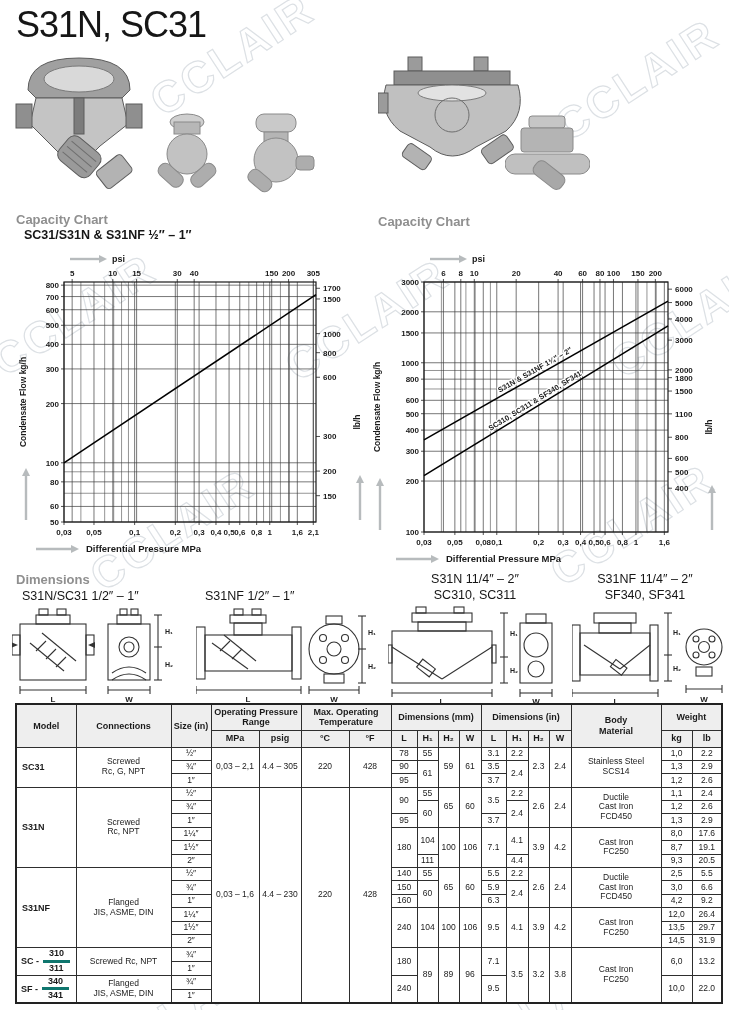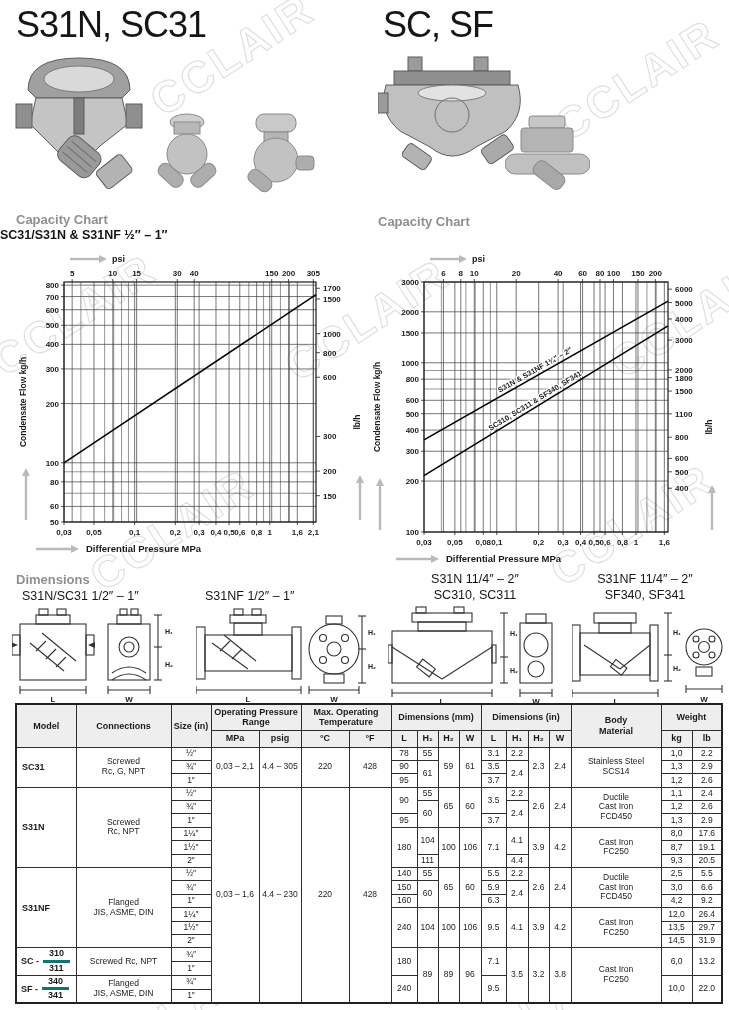--- a/index.html
+++ b/index.html
@@ -48,21 +48,20 @@
   <div class="wm" style="left:275px;top:295px">CCLAIR</div>
   <div class="wm" style="left:600px;top:292px">CCLAIR</div>
   <div class="wm" style="left:80px;top:505px">CCLAIR</div>
   <div class="wm" style="left:540px;top:500px">CCLAIR</div>
   <div class="wm" style="left:35px;top:800px">CCLAIR</div>
   <div class="wm" style="left:380px;top:805px">CCLAIR</div>
   <div class="wm" style="left:90px;top:985px">CCLAIR</div>
   <div class="wm" style="left:450px;top:980px">CCLAIR</div>
 
   <div class="abs title" style="left:16px;top:4px">S31N, SC31</div>
-  <div class="abs title" style="left:383px;top:4px">SC, SF</div>
 
   <svg class="abs" style="left:14px;top:50px" width="132" height="152" viewBox="0 0 132 152">
     <path d="M14,40 Q14,8 65,8 Q116,8 116,40 L108,48 L22,48 Z" fill="#a0a0a0" stroke="#5c5c5c"></path>
     <ellipse cx="65" cy="29" rx="35" ry="13" fill="#d9d9d9" stroke="#7a7a7a"></ellipse>
     <path d="M22,48 L108,48 L114,74 L86,96 L62,120 L34,92 L16,74 Z" fill="#c4c4c4" stroke="#5c5c5c"></path>
     <rect x="2" y="54" width="16" height="24" fill="#8f8f8f" stroke="#5c5c5c"></rect>
     <rect x="112" y="54" width="16" height="24" fill="#8f8f8f" stroke="#5c5c5c"></rect>
     <rect x="60" y="48" width="10" height="36" fill="#7c7c7c" stroke="#5c5c5c"></rect>
     <g transform="rotate(40 66 106)">
       <rect x="46" y="92" width="40" height="30" rx="8" fill="#9a9a9a" stroke="#5c5c5c"></rect>
@@ -112,21 +111,21 @@
   <svg class="abs" style="left:505px;top:112px" width="85" height="88" viewBox="0 0 85 88">
     <rect x="24" y="4" width="36" height="12" rx="3" fill="#c6c6c6" stroke="#8a8a8a"></rect>
     <rect x="16" y="16" width="52" height="24" rx="3" fill="#b4b4b4" stroke="#8a8a8a"></rect>
     <rect x="0" y="42" width="85" height="20" rx="10" fill="#c0c0c0" stroke="#8a8a8a"></rect>
     <g transform="rotate(38 42 64)">
         <rect x="26" y="54" width="34" height="16" rx="6" fill="#a8a8a8" stroke="#8a8a8a"></rect>
       </g>
   </svg>
 
   <div class="abs cap-label" style="left:16px;top:212px">Capacity Chart</div>
-  <div class="abs cap-sub" style="left:0;top:228px">SC31/S31N &amp; S31NF ½″ – 1″</div>
+  <div class="abs cap-sub" style="left:24px;top:228px">SC31/S31N &amp; S31NF ½″ – 1″</div>
   <div class="abs cap-label" style="left:378px;top:214px">Capacity Chart</div>
 
   <svg id="chart1" class="abs" style="left:14px;top:246px" width="352" height="322">
       <line x1="66.87907444057291" y1="36" x2="66.87907444057291" y2="276" stroke="#3c3c3c" stroke-width="0.55"></line>
       <line x1="90.66879371117412" y1="36" x2="90.66879371117412" y2="276" stroke="#3c3c3c" stroke-width="0.55"></line>
       <line x1="99.71322521743465" y1="36" x2="99.71322521743465" y2="276" stroke="#3c3c3c" stroke-width="0.55"></line>
       <line x1="107.547868151747" y1="36" x2="107.547868151747" y2="276" stroke="#3c3c3c" stroke-width="0.55"></line>
       <line x1="114.45851298177536" y1="36" x2="114.45851298177536" y2="276" stroke="#3c3c3c" stroke-width="0.55"></line>
       <line x1="234.8120336317624" y1="36" x2="234.8120336317624" y2="276" stroke="#3c3c3c" stroke-width="0.55"></line>
       <line x1="249.55732139610316" y1="36" x2="249.55732139610316" y2="276" stroke="#3c3c3c" stroke-width="0.55"></line>

